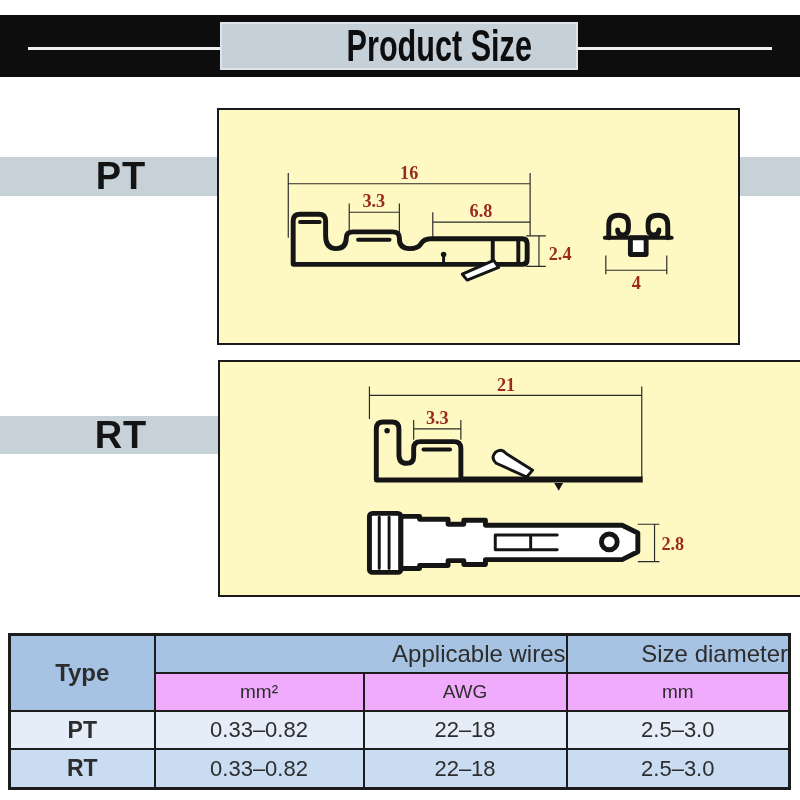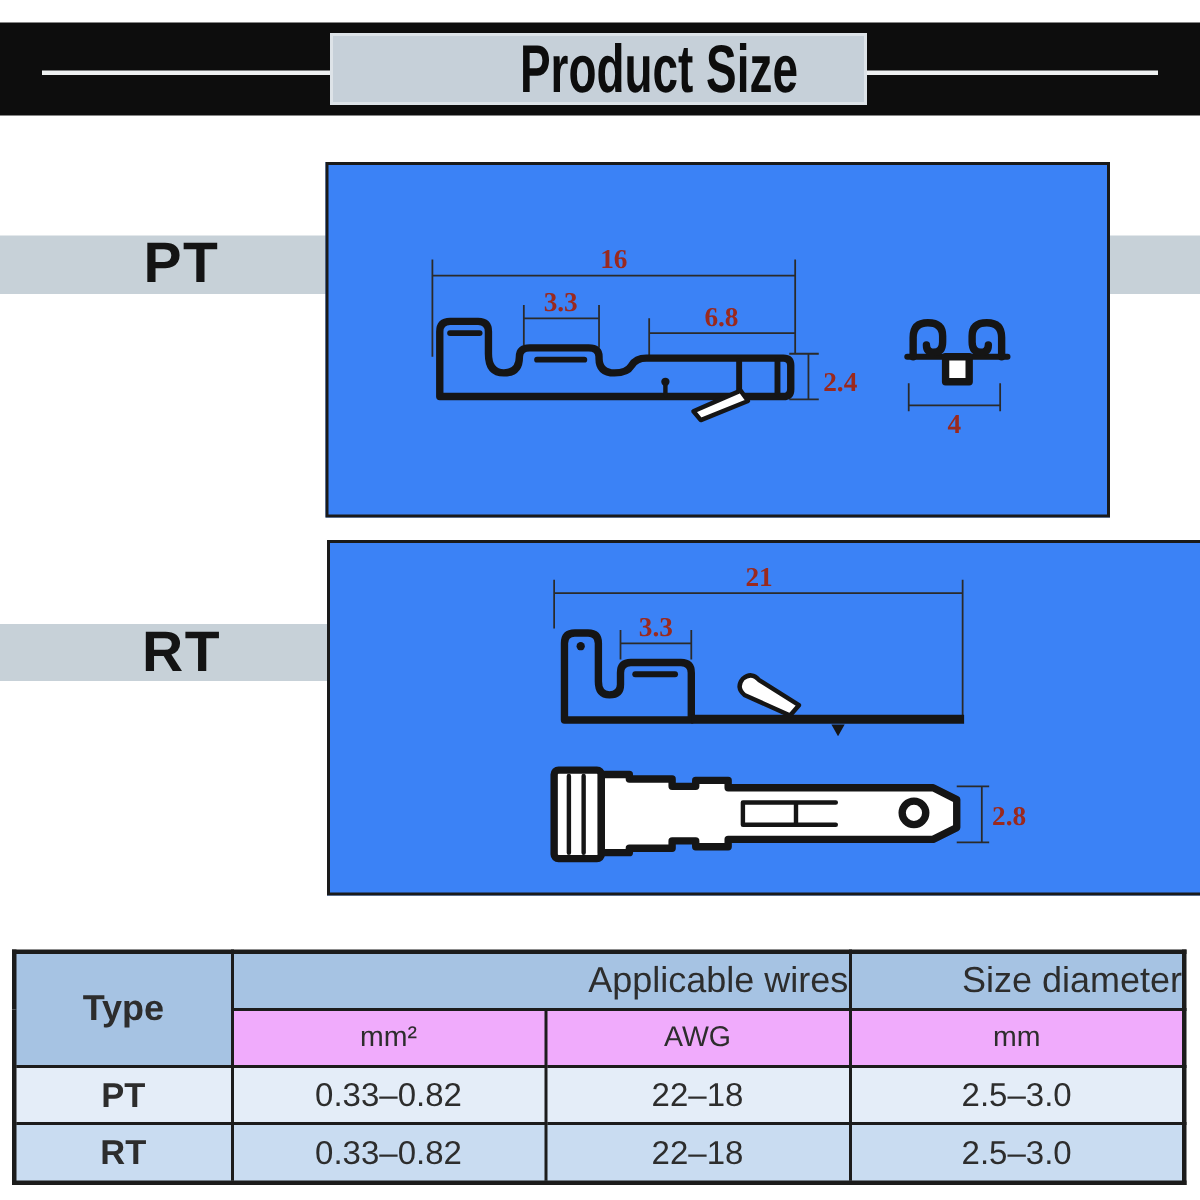--- a/index.html
+++ b/index.html
@@ -23,21 +23,21 @@
   
   .band{position:absolute;left:0;width:800px;background:#c7d1d8;}
   .band.pt{top:157px;height:39px;}
   .band.rt{top:416px;height:38px;}
   .band-label{position:absolute;left:0;width:242px;display:flex;align-items:center;justify-content:center;
               font-weight:bold;font-size:38px;color:#141414;letter-spacing:1px;}
   .band-label.pt{top:157px;height:39px;}
   .band-label.rt{top:416px;height:38px;}
 
   
-  .diagram-box{position:absolute;background:#3b82f6;border:2px solid #1a1a1a;box-sizing:border-box;}
+  .diagram-box{position:absolute;background:#fef9c3;border:2px solid #1a1a1a;box-sizing:border-box;}
   .diagram-box.pt{left:217px;top:108px;width:523px;height:237px;}
   .diagram-box.rt{left:218px;top:360px;width:586px;height:237px;}
   .diagram-box svg{display:block;width:100%;height:100%;}
 
   .outline{stroke:#151515;stroke-width:5;fill:none;stroke-linejoin:round;stroke-linecap:round;}
   .outline-fill{stroke:#151515;stroke-width:5;fill:#ffffff;stroke-linejoin:round;stroke-linecap:round;}
   .inner4{stroke:#151515;stroke-width:4;fill:none;stroke-linecap:round;}
   .inner3{stroke:#151515;stroke-width:3;fill:none;stroke-linecap:round;}
   .strip{stroke:#151515;stroke-width:3;fill:#ffffff;stroke-linejoin:round;}
   .dimline{stroke:#2a2a2a;stroke-width:1.2;fill:none;}

